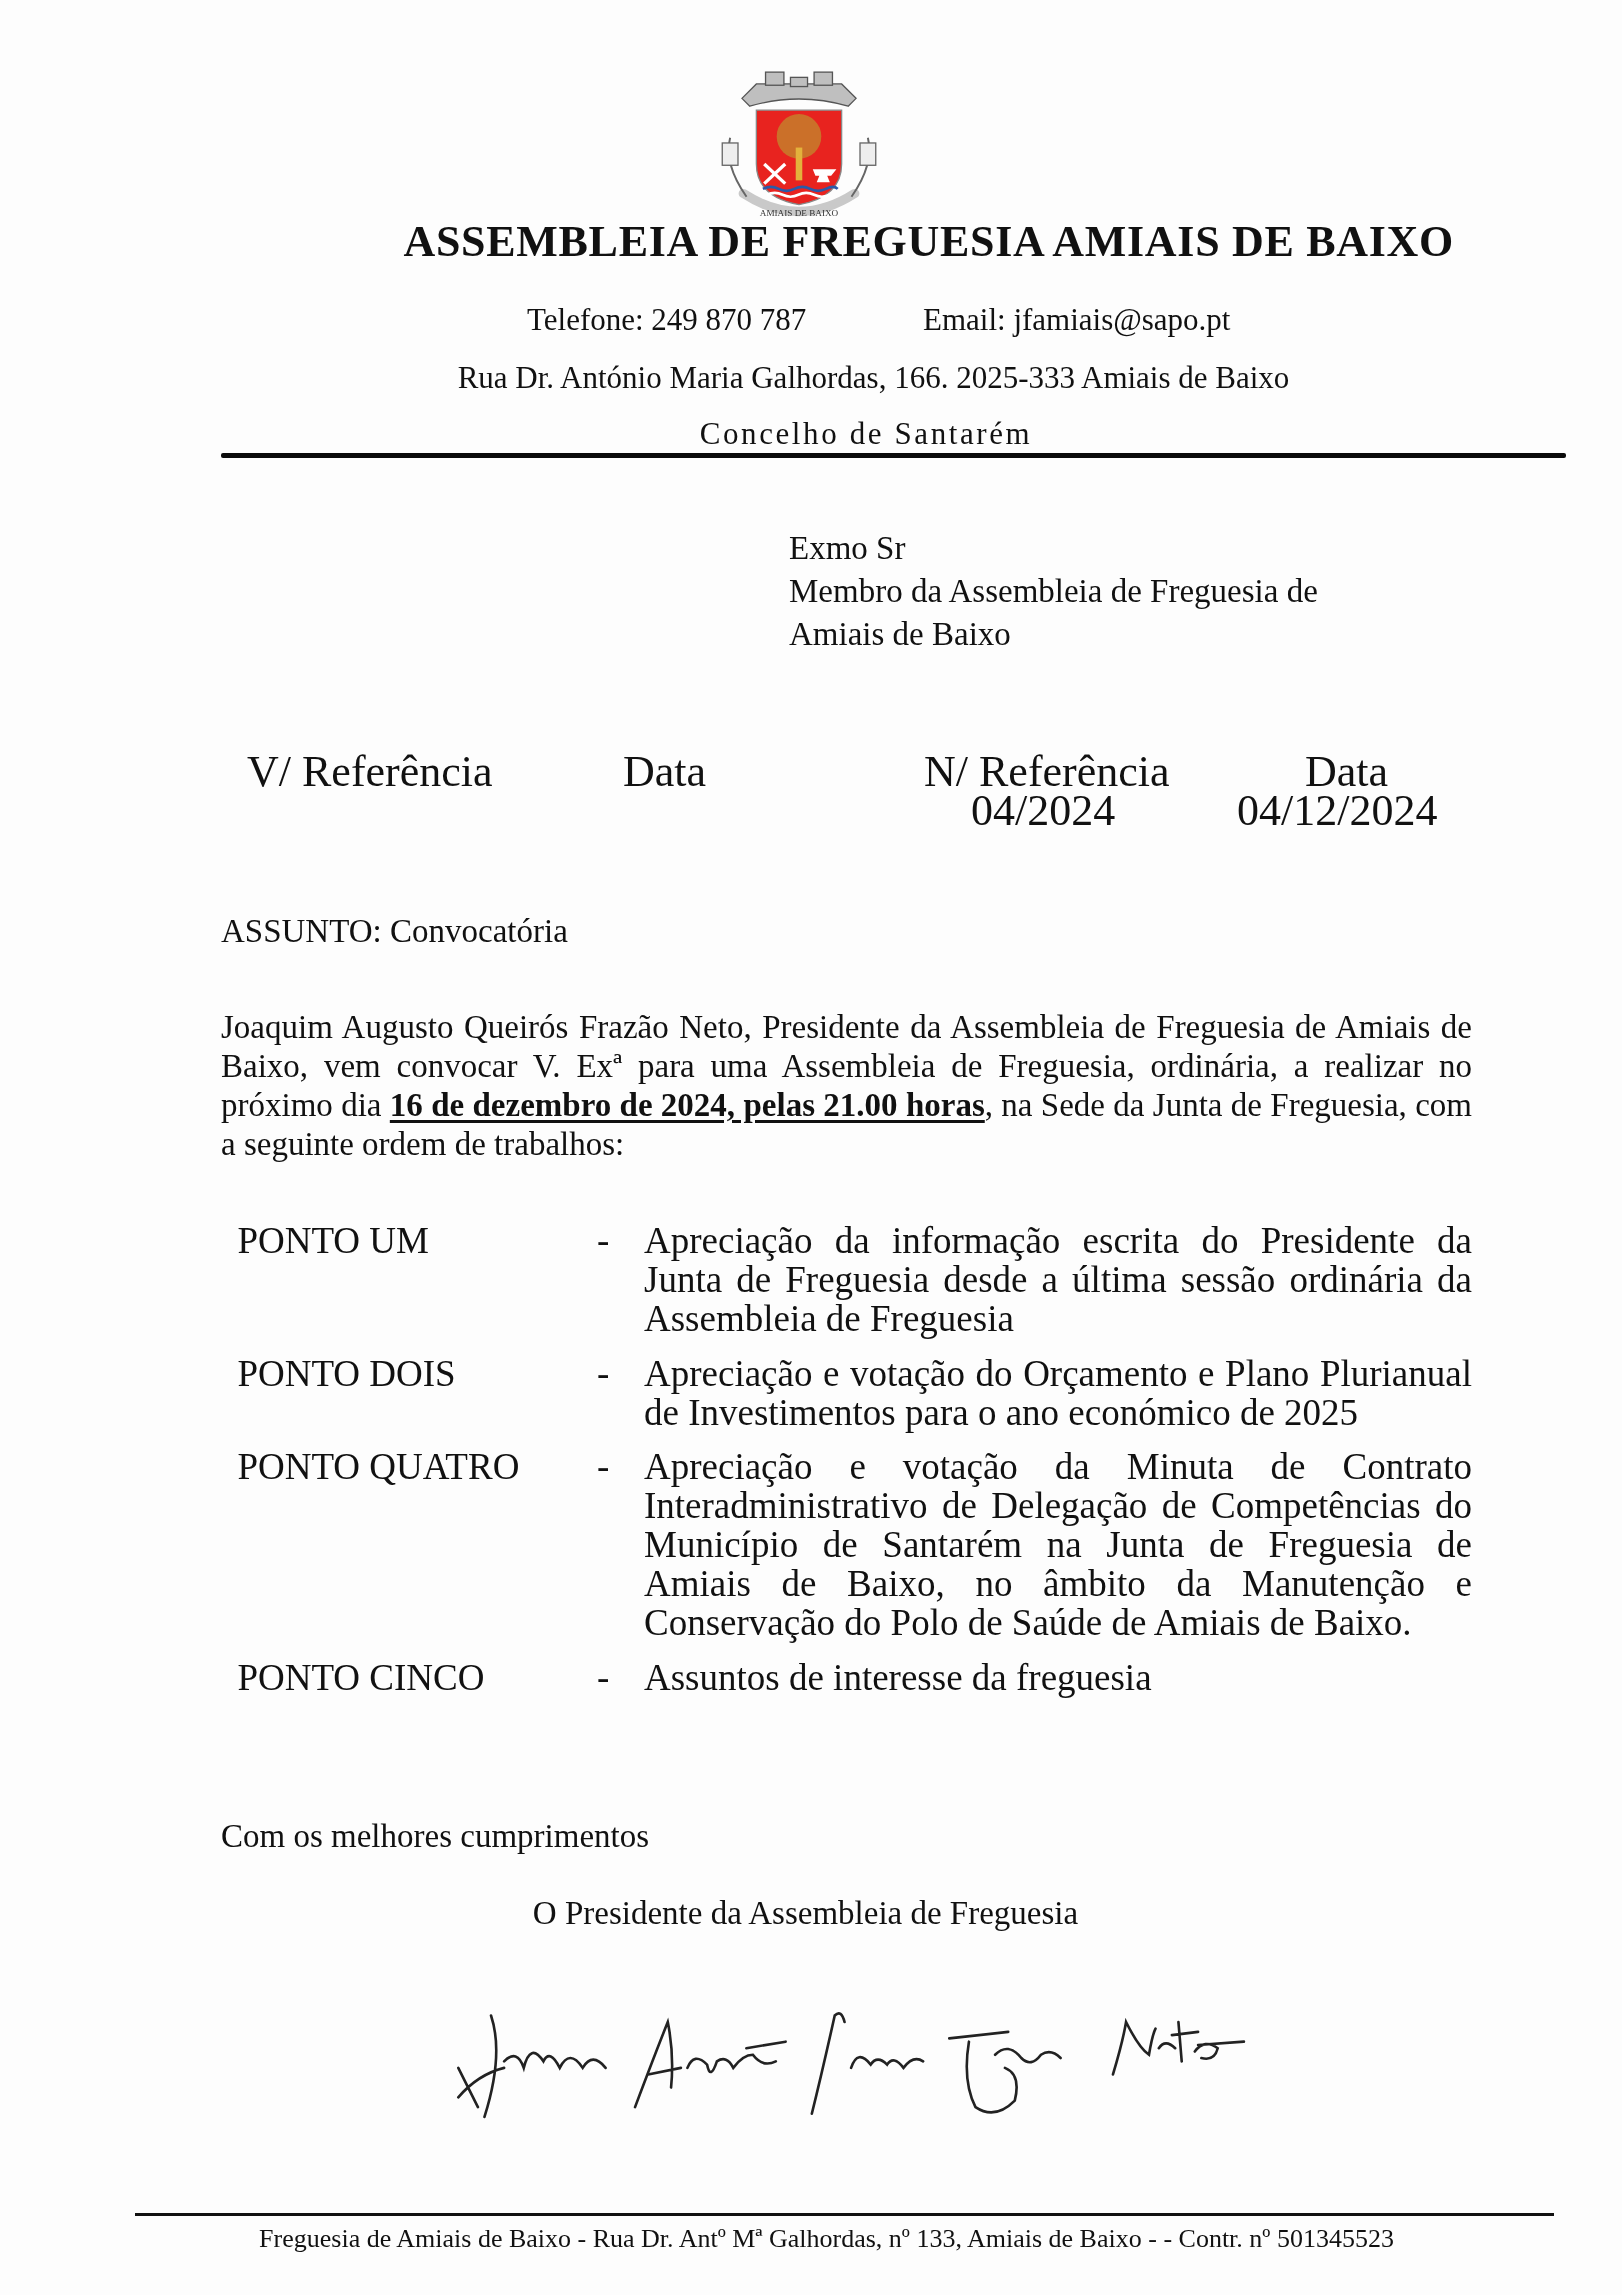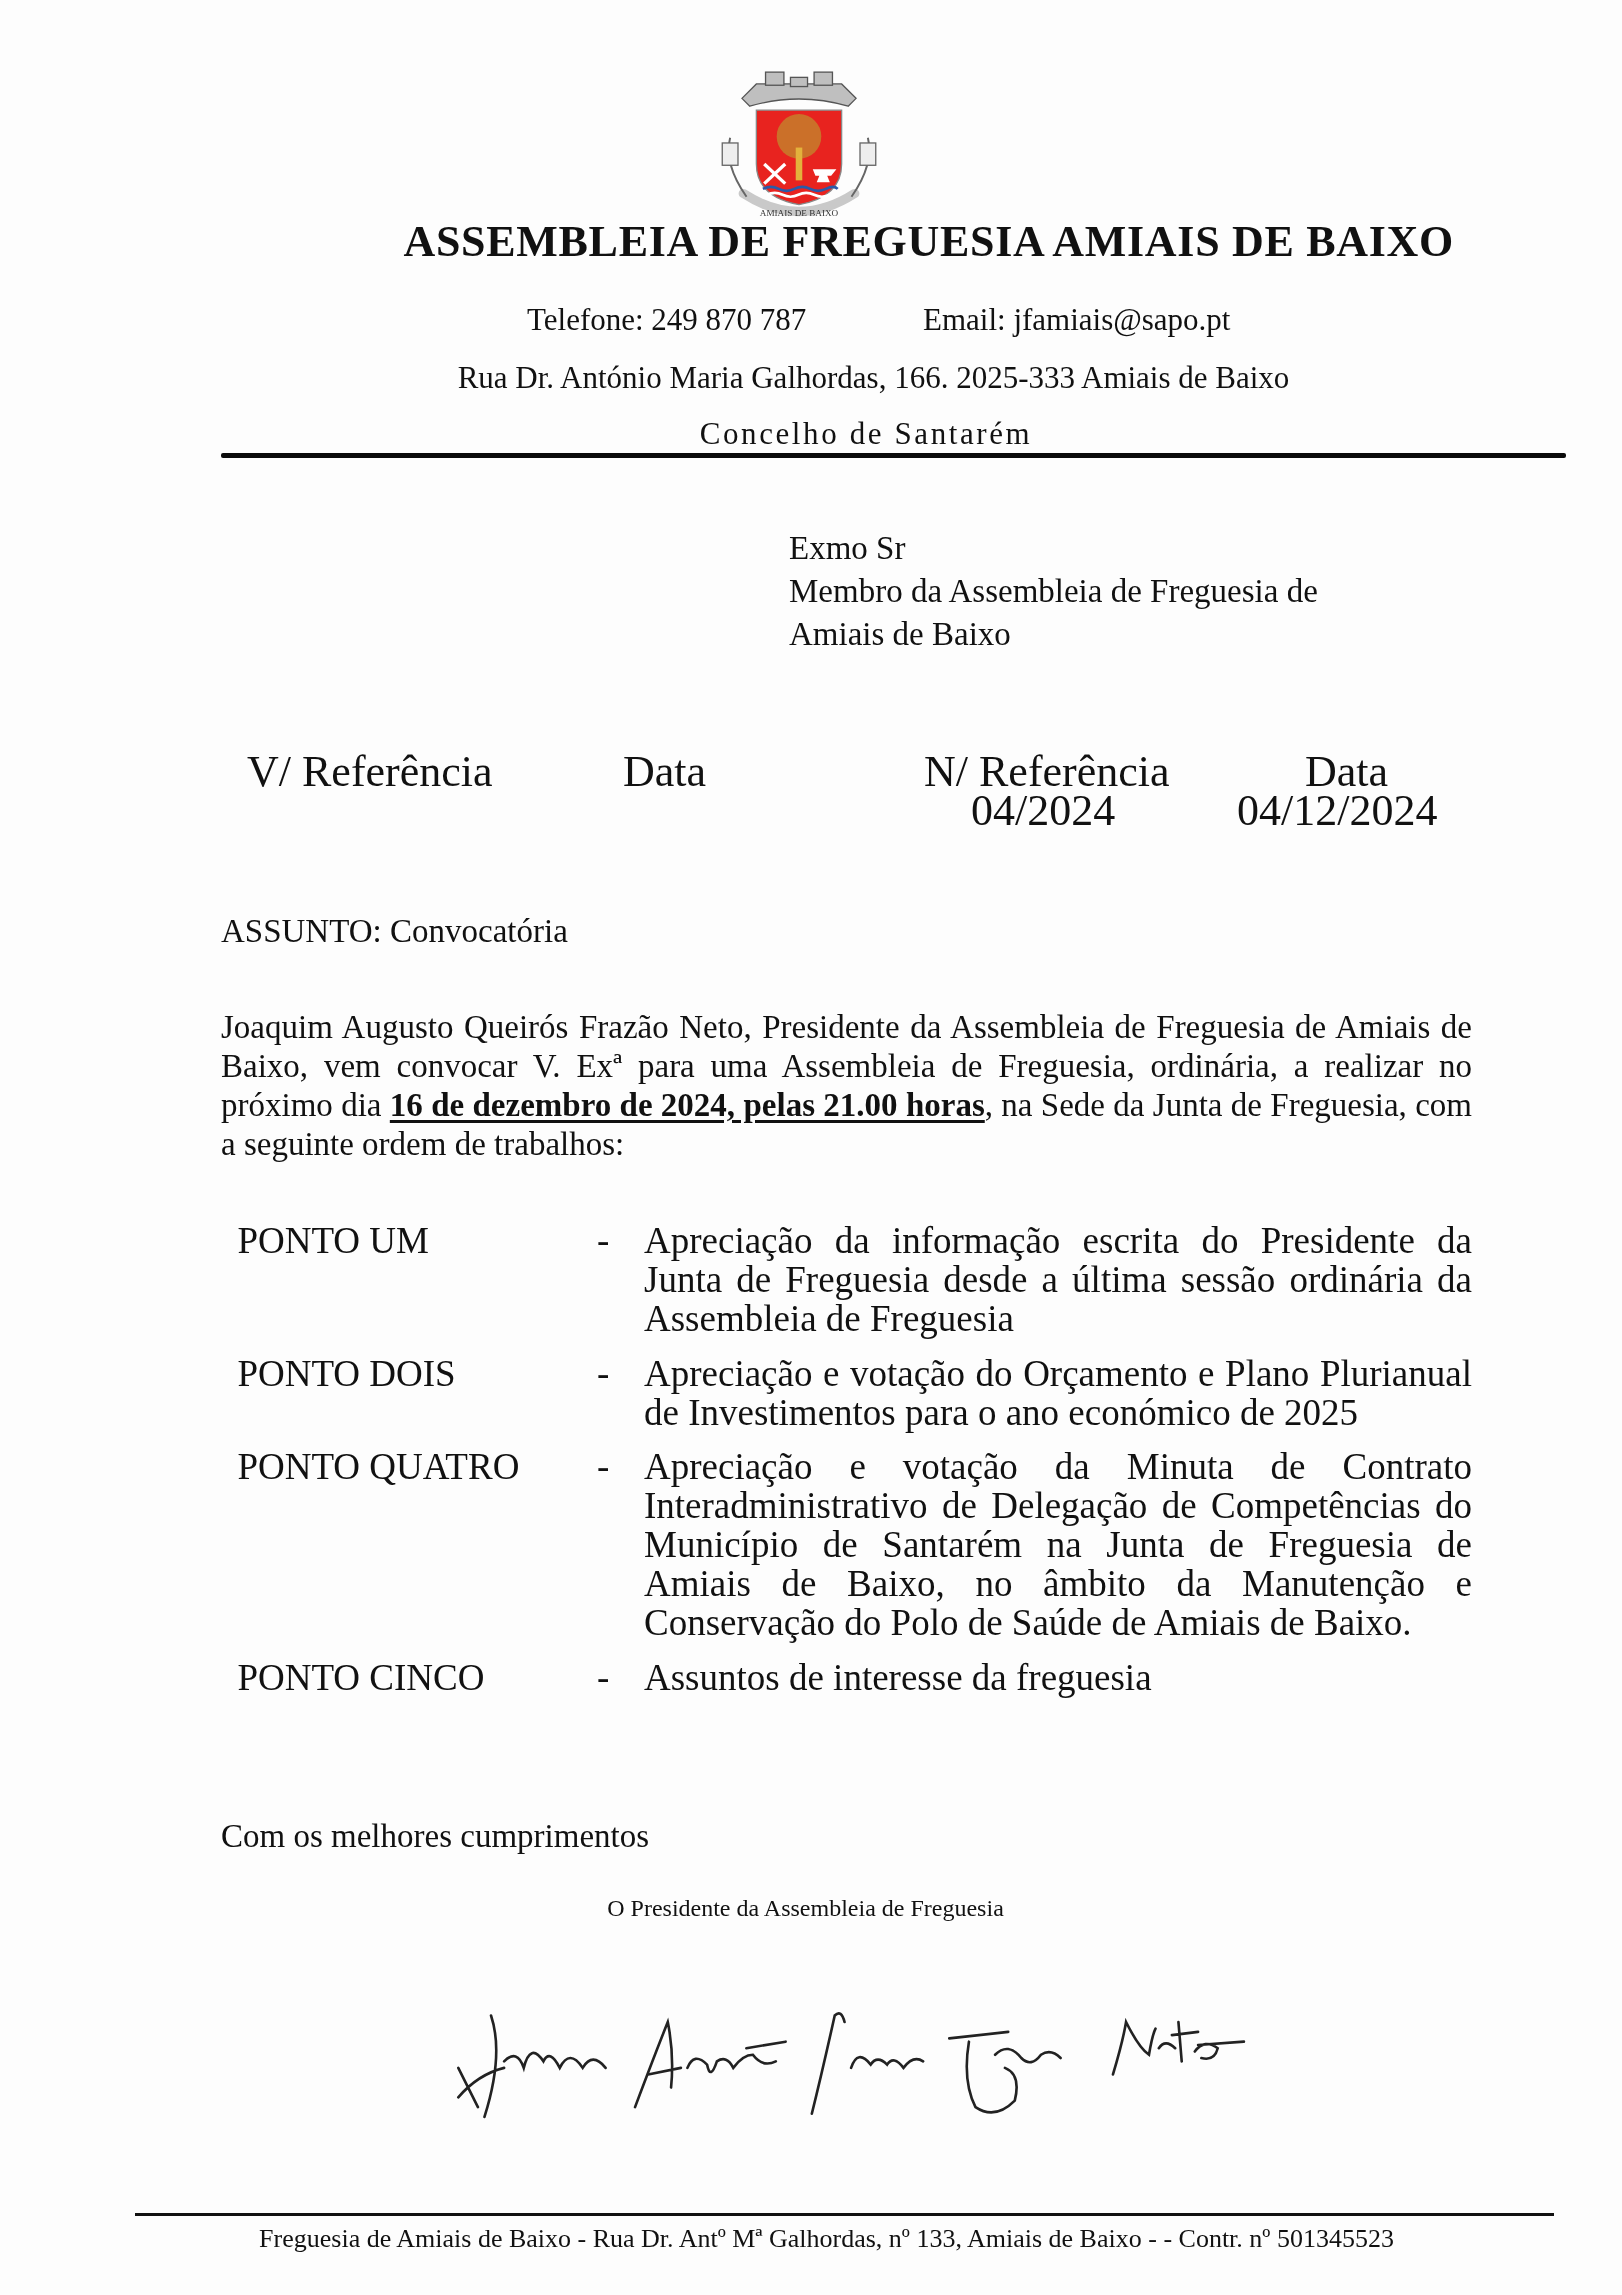--- a/index.html
+++ b/index.html
@@ -18,21 +18,21 @@
   .ref { font-size: 44px; white-space: nowrap; }
   .subject { left: 221px; top: 913px; font-size: 33px; white-space: nowrap; }
   .para { left: 221px; top: 1008px; width: 1251px; font-size: 33px; line-height: 39px; text-align: justify; }
   .para .em { font-weight: bold; text-decoration: underline; text-decoration-thickness: 2.6px; text-underline-offset: 3.9px; }
   .agenda { left: 221px; top: 1221px; width: 1251px; font-size: 37px; line-height: 39px; }
   .agenda-item { display: flex; margin-bottom: 15.7px; }
   .agenda-label { width: 376px; padding-left: 16.4px; box-sizing: border-box; white-space: nowrap; }
   .agenda-dash { width: 47px; }
   .agenda-text { flex: 1; text-align: justify; }
   .closing { left: 221px; top: 1818px; font-size: 33px; white-space: nowrap; }
-  .signer-title { left: 0; width: 1574px; top: 1895px; text-align: center; font-size: 24px; white-space: nowrap; padding-left: 37px; box-sizing: border-box; }
+  .signer-title { left: 0; width: 1574px; top: 1895px; text-align: center; font-size: 33px; white-space: nowrap; padding-left: 37px; box-sizing: border-box; }
   .signature { left: 419px; top: 1976px; width: 838px; height: 151px; }
   .rule-bottom { left: 135px; top: 2213px; width: 1419px; height: 2.6px; background: #111; }
   .footer { left: 0; width: 1623px; top: 2224px; text-align: center; font-size: 26px; white-space: nowrap; padding-left: 30px; box-sizing: border-box; }
 </style>
 </head>
 <body>
 
 <svg class="abs crest" viewBox="0 0 250 250">
 
   <g fill="#bfbfbf" stroke="#555" stroke-width="2">

